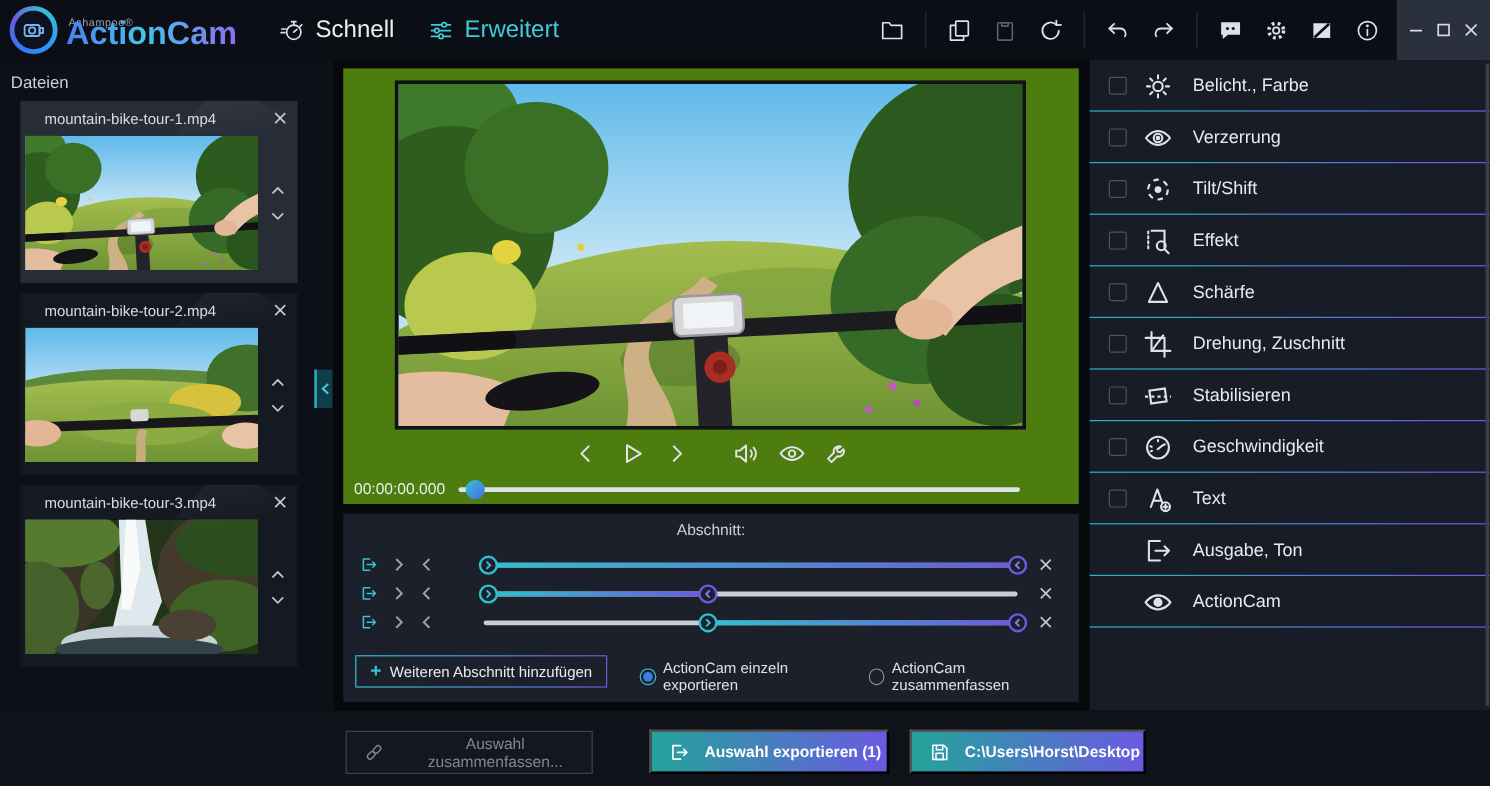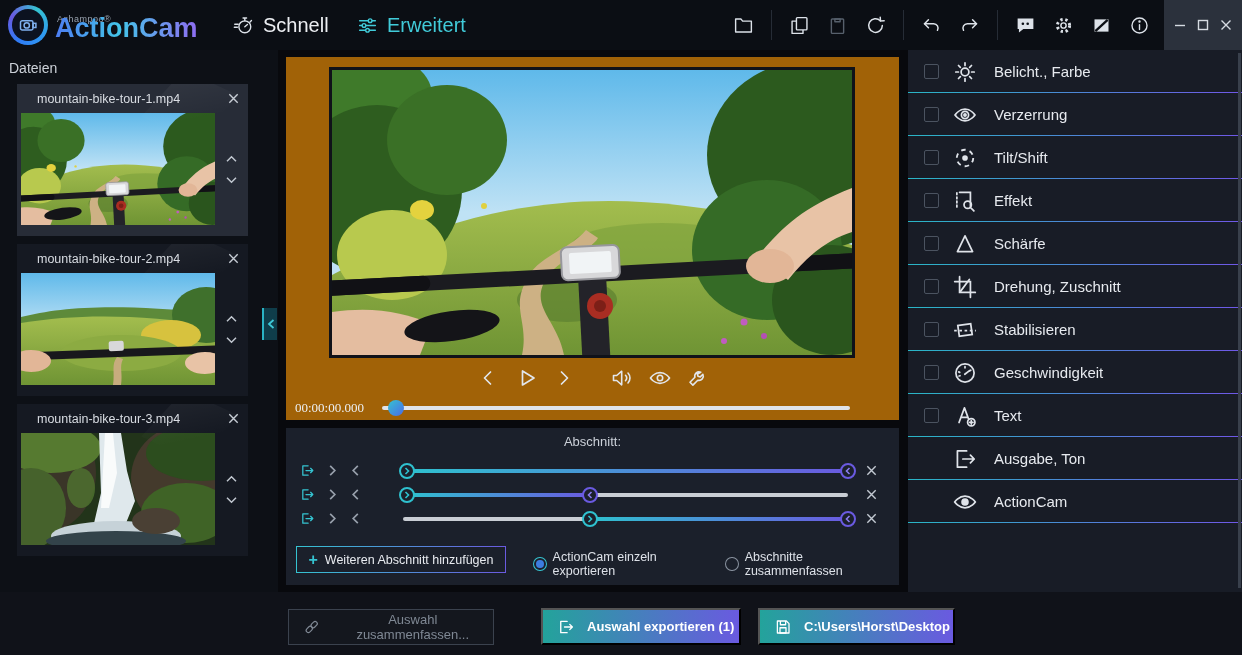--- a/index.html
+++ b/index.html
@@ -45,21 +45,21 @@
   .fc-close { width:13px; height:13px; color:#c6ccd4; }
   .fc-body { display:flex; }
   .fc-thumb { width:194px; height:112px; margin-left:4px; background:#000; }
   .fc-reorder { flex:1; display:flex; flex-direction:column; align-items:center; justify-content:center; gap:13px; }
   .fc-chev { width:13px; height:9px; color:#c2c8d1; }
   .collapse-tab { position:absolute; left:262px; top:258px; width:15px; height:32px;
                   background:#0f3d4a; border-left:2px solid #2ab3c4;
                   display:flex; align-items:center; justify-content:center; color:#3ec9d8; }
 
   
-  .preview-panel { position:absolute; left:286px; top:57px; width:613px; height:363px; background:#a16207;font-family:Liberation Serif, serif; }
+  .preview-panel { position:absolute; left:286px; top:57px; width:613px; height:363px; background:#4d7c0f; }
   .video-stage { position:absolute; left:46px; top:13px; width:520px; height:285px;
                  background:#000; box-shadow:0 0 0 3px #101219; }
   .transport { position:absolute; left:0; right:0; top:305px; height:32px;
                display:flex; align-items:center; justify-content:center; gap:14px; }
   .tr-icon { width:24px; height:24px; color:#e2e6ec; }
   .timeline-row { position:absolute; left:0; right:0; top:338px; height:25px; }
   .timecode { position:absolute; left:9px; top:5px; font-size:13px; color:#eceff3; }
   .timeline-track { position:absolute; left:96px; top:11px; width:468px; height:4px;
                     border-radius:2px; background:#dfe3e9; }
   .playhead { position:absolute; top:-6px; width:16px; height:16px; border-radius:50%;
@@ -494,21 +494,21 @@
     <span>Weiteren Abschnitt hinzufügen</span>
   </button>
 
   <div class="radio-group">
     <div class="radio-opt">
       <span class="radio on"></span>
       <span>ActionCam einzeln exportieren</span>
     </div>
     <div class="radio-opt">
       <span class="radio"></span>
-      <span>Abschnitte zusammenfassen</span>
+      <span>ActionCam zusammenfassen</span>
     </div>
   </div>
 </div>
 
 <div class="right-panel">
 
   <div class="tool-row">
     <span class="tool-check"></span>
     <svg class="tool-icon" viewBox="0 0 24 24" fill="none" stroke="currentColor" stroke-width="1.6" stroke-linecap="round">
         <circle cx="12" cy="12" r="3.6"></circle>

